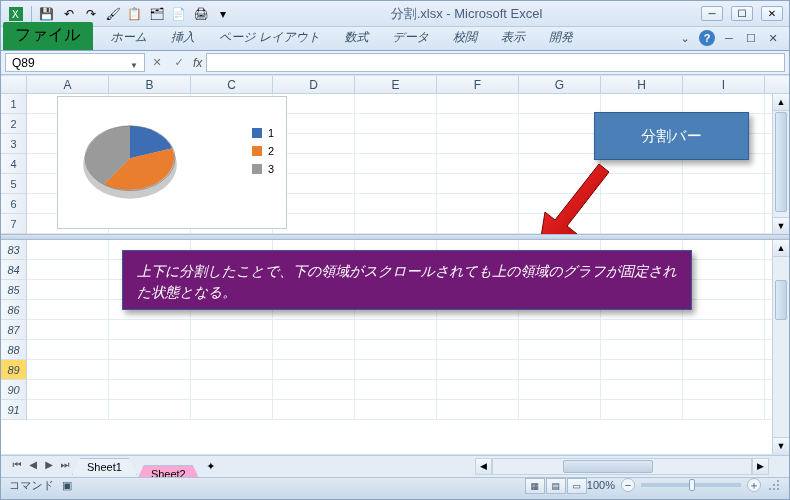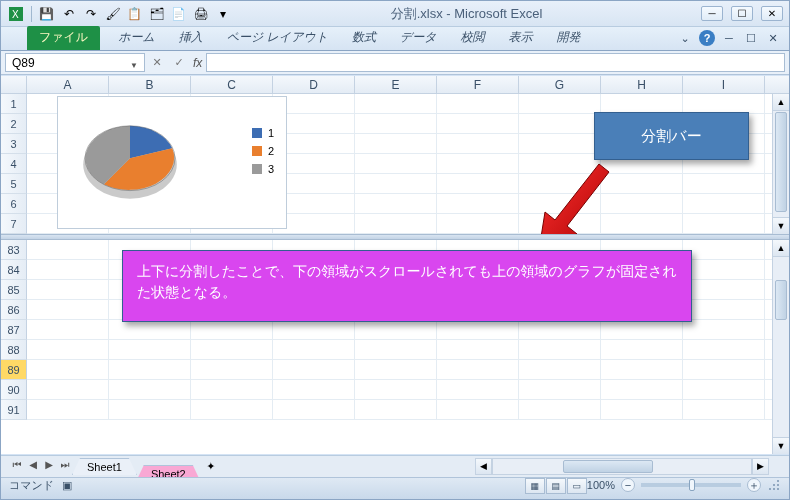--- a/index.html
+++ b/index.html
@@ -9,21 +9,21 @@
 .titlebar { height: 26px; background: linear-gradient(#e8f0fa, #d8e5f3); display: flex; align-items: center; padding: 0 6px; border-bottom: 1px solid #b8cce0; }
 .qat { display: flex; align-items: center; gap: 4px; }
 .qat-item { width: 18px; height: 18px; display: flex; align-items: center; justify-content: center; cursor: pointer; font-size: 12px; }
 .qat-sep { width: 1px; height: 16px; background: #a0b8d0; margin: 0 2px; }
 .title-text { flex: 1; text-align: center; font-size: 13px; color: #4a607a; }
 .win-controls { display: flex; gap: 8px; align-items: center; }
 .win-btn { width: 22px; height: 15px; border: 1px solid #9bb4d0; background: linear-gradient(#f5faff,#e0ecf7); border-radius: 2px; display: flex; align-items: center; justify-content: center; font-size: 10px; cursor: pointer; }
 
 
 .ribbon-tabs { height: 24px; background: linear-gradient(#e6f0fa, #d6e4f3); display: flex; align-items: flex-end; padding-left: 2px; border-bottom: 1px solid #8ba5c4; position: relative; }
-.file-tab { background: #1e9046; color: #fef9c3; padding: 3px 12px 4px; font-size: 12px; border-radius: 2px 2px 0 0; margin-right: 6px; cursor: pointer; margin-left: 24px; }
+.file-tab { background: #1e9046; color: #000000; padding: 3px 12px 4px; font-size: 16px; border-radius: 2px 2px 0 0; margin-right: 6px; cursor: pointer; }
 .tab { padding: 3px 12px 4px; font-size: 12px; color: #3a5068; cursor: pointer; font-style: italic; }
 .ribbon-right { position: absolute; right: 8px; top: 3px; display: flex; gap: 6px; align-items: center; }
 .mini-btn { width: 16px; height: 16px; display: flex; align-items: center; justify-content: center; font-size: 11px; color: #3a5068; cursor: pointer; }
 .help-btn { width: 16px; height: 16px; border-radius: 50%; background: #3a7ec4; color: #fff; font-size: 11px; display: flex; align-items: center; justify-content: center; font-weight: bold; cursor: pointer; }
 
 
 .formula-row { height: 24px; background: #e8f0f9; display: flex; align-items: center; border-bottom: 1px solid #b0c4da; padding: 2px 4px; gap: 4px; }
 .name-box { width: 140px; height: 19px; background: #fff; border: 1px solid #a8bdd4; font-size: 12px; padding: 1px 6px; display: flex; align-items: flex-end; justify-content: space-between; }
 .name-box .dd { font-size: 8px; color: #555; }
 .fx-group { display: flex; align-items: center; gap: 6px; }
@@ -32,40 +32,40 @@
 .formula-input { flex: 1; height: 19px; background: #fff; border: 1px solid #a8bdd4; }
 
 
 .sheet-area { position: absolute; top: 75px; left: 0; right: 0; bottom: 45px; background: #fff; display: flex; flex-direction: column; }
 .col-headers { height: 18px; display: flex; background: linear-gradient(#f4f8fc,#e4ecf5); border-bottom: 1px solid #c4d2e2; }
 .corner { width: 26px; border-right: 1px solid #c4d2e2; background: linear-gradient(#f4f8fc,#e4ecf5); }
 .col-h { flex: 0 0 82px; border-right: 1px solid #c4d2e2; text-align: center; font-size: 12px; color: #3a5068; line-height: 18px; }
 .pane { position: relative; overflow: hidden; }
 .pane-top { flex: 0 0 auto; }
 .split-bar { height: 6px; background: linear-gradient(#d8e4f1,#c4d4e6); border-top: 1px solid #a8bcd2; border-bottom: 1px solid #a8bcd2; cursor: row-resize; }
-.pane-bottom { flex: 1; }
+.pane-bottom { flex: 1; font-style: italic; }
 .grid { display: flex; }
 .row-headers { width: 26px; background: linear-gradient(90deg,#f4f8fc,#e4ecf5); }
 .row-h { height: 20px; border-bottom: 1px solid #d4dfea; border-right: 1px solid #c4d2e2; font-size: 11px; color: #3a5068; text-align: center; line-height: 20px; }
 .row-h.sel { background: #ffd966; }
 .cells { flex: 1; position: relative; }
 .cell-row { height: 20px; border-bottom: 1px solid #e4ecf3; display: flex; }
 .cell { flex: 0 0 82px; border-right: 1px solid #e4ecf3; }
 
 
 .chart-obj { position: absolute; left: 30px; top: 2px; width: 230px; height: 133px; background: #fff; border: 1px solid #bfcddb; }
 .pie { position: absolute; left: 18px; top: 18px; width: 108px; height: 90px; }
 .legend { position: absolute; right: 12px; top: 30px; font-size: 11px; }
 .legend-item { display: flex; align-items: center; gap: 6px; margin-bottom: 6px; }
 .swatch { width: 10px; height: 10px; }
 
 
 .callout1 { position: absolute; right: 40px; top: 18px; width: 155px; height: 48px; background: #4a7fb8; border: 1px solid #335f8f; color: #fff; font-size: 15px; display: flex; align-items: center; justify-content: center; box-shadow: 3px 4px 6px rgba(0,0,0,0.35); }
 .arrow-svg { position: absolute; right: 170px; top: 60px; }
-.callout2 { position: absolute; left: 95px; top: 10px; width: 570px; height: 72px; background: #d946ef; border: 1px solid #335f8f; color: #fff; font-size: 14px; padding: 10px 14px; line-height: 1.5; box-shadow: 3px 4px 6px rgba(0,0,0,0.35); }
+.callout2 { position: absolute; left: 95px; top: 10px; width: 570px; height: 60px; background: #701a75; border: 1px solid #335f8f; color: #fff; font-size: 14px; padding: 10px 14px; line-height: 1.5; box-shadow: 3px 4px 6px rgba(0,0,0,0.35); }
 
 
 .vscroll { position: absolute; right: 0; top: 0; bottom: 0; width: 17px; background: #e8eef6; border-left: 1px solid #c4d2e2; }
 .vs-btn { height: 17px; background: linear-gradient(#f4f8fc,#dce6f1); border-bottom: 1px solid #c4d2e2; text-align: center; font-size: 9px; line-height: 17px; cursor: pointer; }
 .vs-thumb { position: absolute; left: 2px; right: 2px; background: linear-gradient(90deg,#dce8f4,#c0d2e4); border: 1px solid #a8bcd2; border-radius: 2px; }
 
 
 .sheet-tabs-row { position: absolute; bottom: 22px; left: 0; right: 0; height: 22px; background: #e4ecf5; display: flex; align-items: center; border-top: 1px solid #b8cce0; }
 .tab-nav { display: flex; padding-left: 8px; }
 .tab-nav-btn { width: 16px; height: 16px; font-size: 10px; text-align: center; cursor: pointer; color: #555; }

